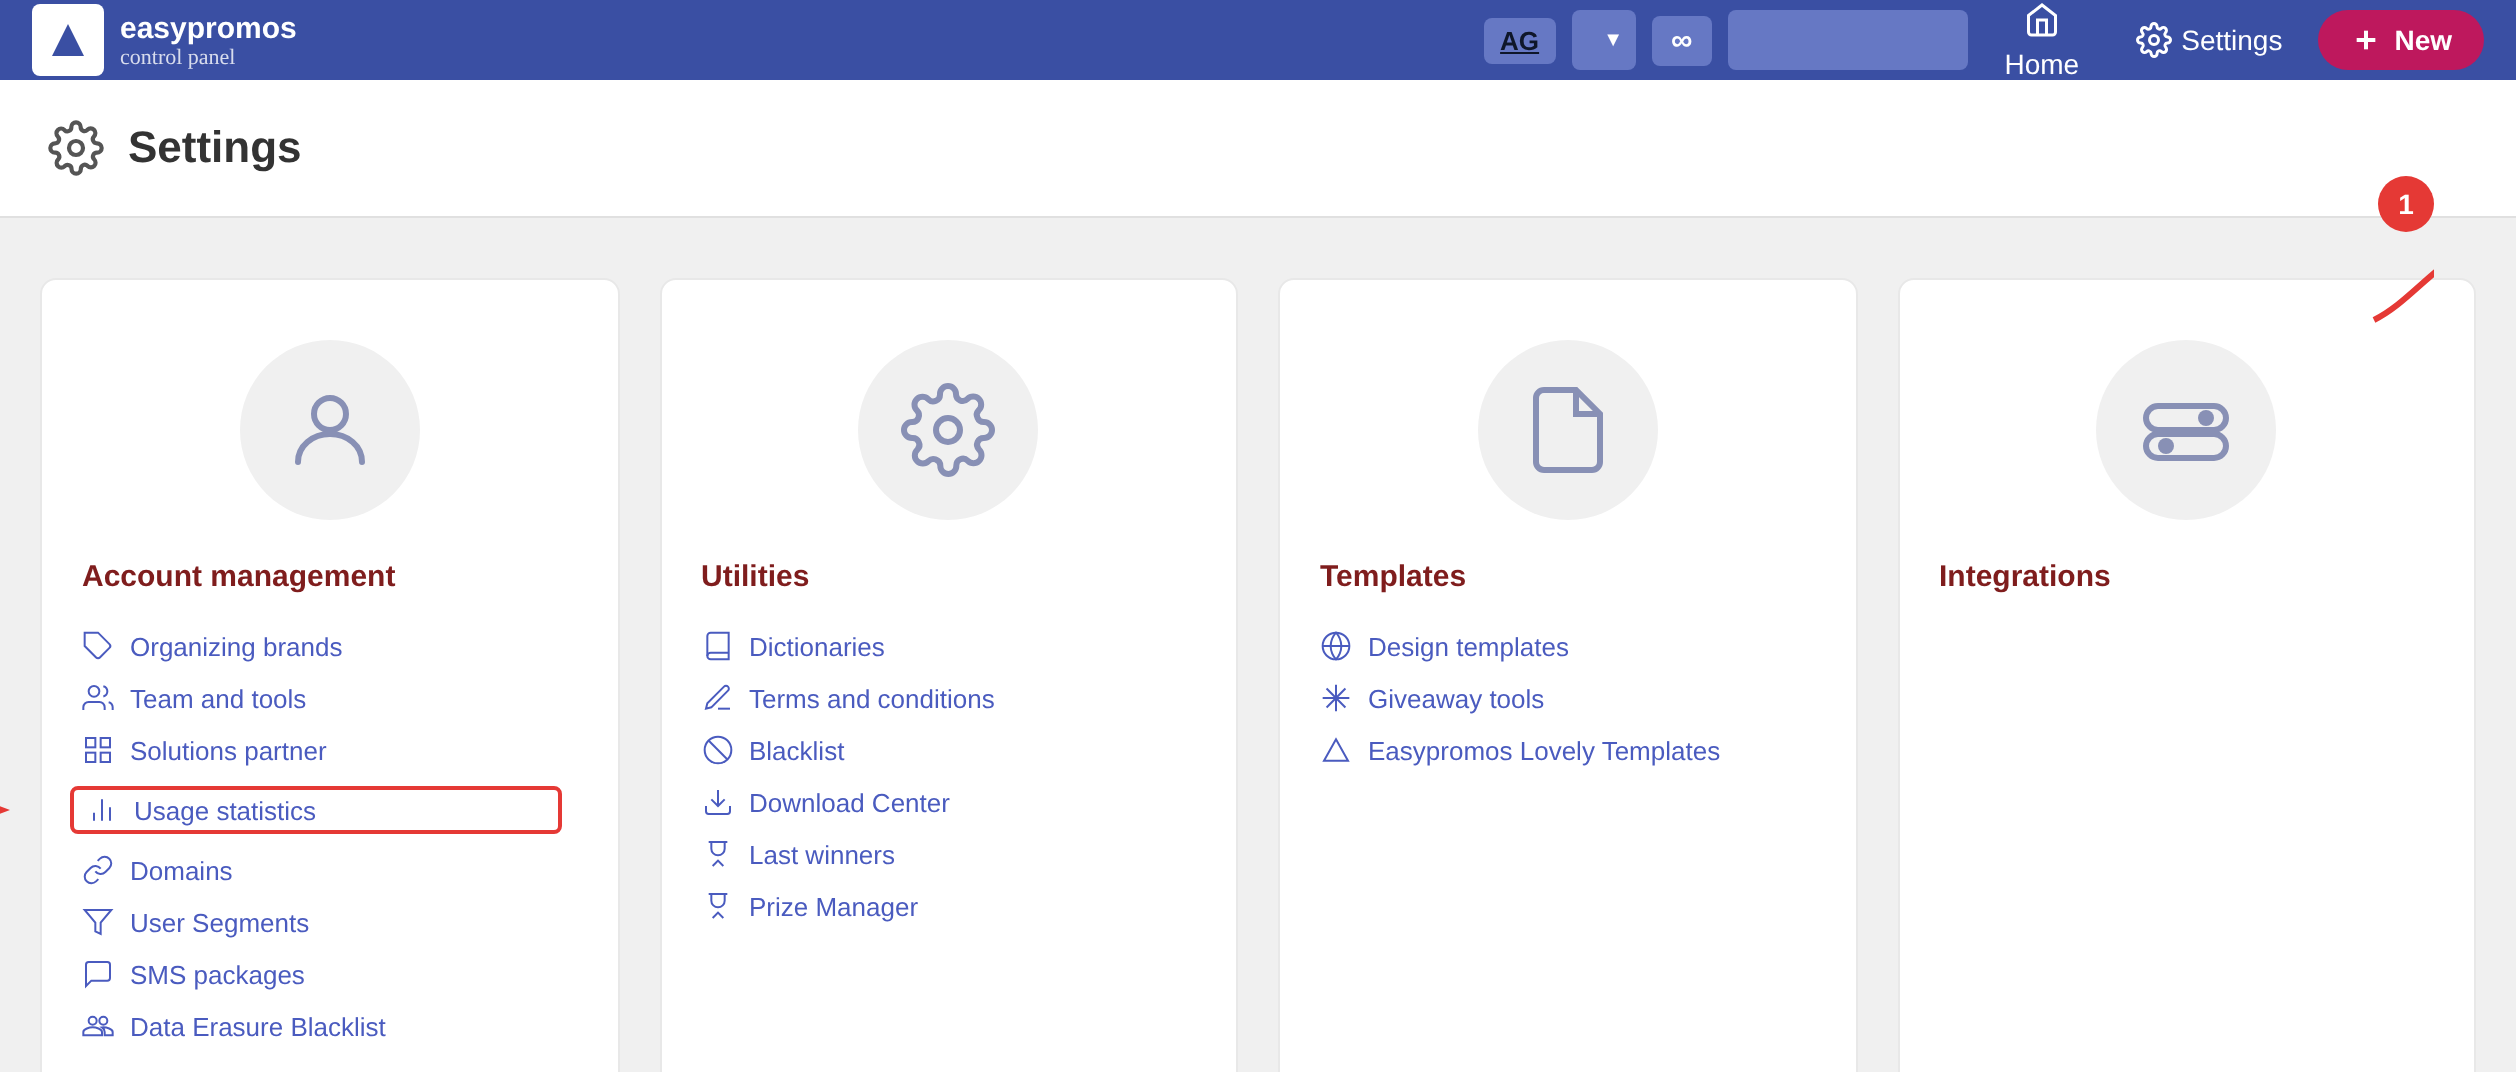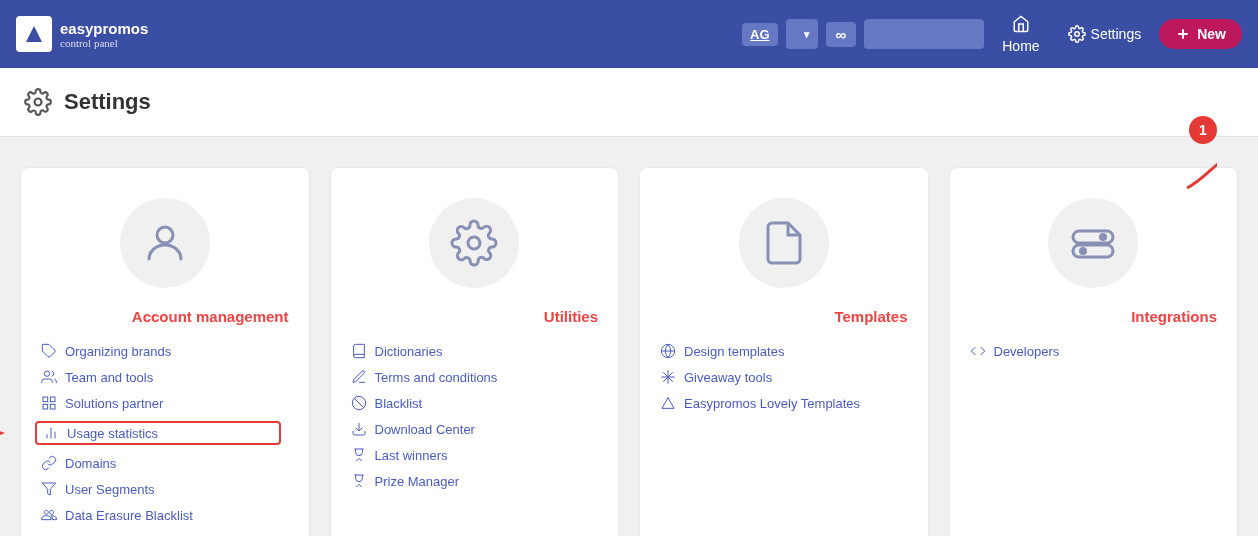--- a/index.html
+++ b/index.html
@@ -1,21 +1,21 @@
 <!DOCTYPE html>
 <html><head>
   <meta charset="utf-8">
   <style>
     * { box-sizing: border-box; margin: 0; padding: 0; }
     body { font-family: Arial, sans-serif; background: #f5f5f5; min-width: 1258px; }
 
     
     .header {
       background: #3a4fa3;
-      height: 68px;
+      height: 40px;
       display: flex;
       align-items: center;
       padding: 0 16px;
       gap: 10px;
     }
     .logo-area {
       display: flex;
       align-items: center;
       gap: 8px;
       color: white;
@@ -35,21 +35,21 @@
     .logo-title { font-size: 15px; font-weight: bold; color: white; }
     .logo-sub { font-size: 11px; color: rgba(255,255,255,0.8); font-family: Liberation Serif, serif; }
 
     .header-controls {
       display: flex;
       align-items: center;
       gap: 8px;
     }
     .header-badge {
       background: #6678c4;
-      color: #ffffff;
+      color: #0f172a;
       border-radius: 4px;
       padding: 4px 8px;
       font-size: 13px;
       font-weight: bold;
       text-decoration: underline;
     }
     .header-dropdown {
       background: #6678c4;
       color: white;
       border: none;
@@ -176,22 +176,22 @@
       width: 48px;
       height: 48px;
       stroke: #8890b5;
       fill: none;
       stroke-width: 1.5;
     }
 
     .card-title {
       font-size: 15px;
       font-weight: bold;
-      color: #ef4444;
-      text-align: right;
+      color: #7f1d1d;
+      text-align: left;
       margin-bottom: 18px;
     }
 
     .card-links {
       list-style: none;
     }
     .card-links li {
       margin-bottom: 10px;
       display: flex;
       align-items: center;
@@ -363,20 +363,26 @@
           <a>Domains</a>
         </li>
         <li>
           <span class="link-icon"><svg viewBox="0 0 24 24">
                 <polygon points="22 3 2 3 10 12.46 10 19 14 21 14 12.46 22 3"></polygon>
               </svg></span>
           <a>User Segments</a>
         </li>
         <li>
           <span class="link-icon"><svg viewBox="0 0 24 24">
+                <path d="M21 15a2 2 0 01-2 2H7l-4 4V5a2 2 0 012-2h14a2 2 0 012 2z"></path>
+              </svg></span>
+          <a>SMS packages</a>
+        </li>
+        <li>
+          <span class="link-icon"><svg viewBox="0 0 24 24">
                 <path d="M16 11c1.66 0 2.99-1.34 2.99-3S17.66 5 16 5c-1.66 0-3 1.34-3 3s1.34 3 3 3zm-8 0c1.66 0 2.99-1.34 2.99-3S9.66 5 8 5C6.34 5 5 6.34 5 8s1.34 3 3 3zm0 2c-2.33 0-7 1.17-7 3.5V19h14v-2.5c0-2.33-4.67-3.5-7-3.5zm8 0c-.29 0-.62.02-.97.05 1.16.84 1.97 1.97 1.97 3.45V19h6v-2.5c0-2.33-4.67-3.5-7-3.5z"></path>
               </svg></span>
           <a>Data Erasure Blacklist</a>
         </li>
       </ul>
     </div>
 
     <div class="card">
       <div class="card-icon-circle">
         <svg viewBox="0 0 24 24">
@@ -484,25 +490,16 @@
       </div>
       <div class="card-icon-circle">
         <svg viewBox="0 0 24 24">
           <rect x="2" y="6" width="20" height="6" rx="3"></rect>
           <rect x="2" y="13" width="20" height="6" rx="3"></rect>
           <circle cx="17" cy="9" r="2" fill="#8890b5" stroke="none"></circle>
           <circle cx="7" cy="16" r="2" fill="#8890b5" stroke="none"></circle>
         </svg>
       </div>
       <div class="card-title">Integrations</div>
-      <ul class="card-links">
-        <li>
-          <span class="link-icon"><svg viewBox="0 0 24 24">
-                <polyline points="16 18 22 12 16 6"></polyline>
-                <polyline points="8 6 2 12 8 18"></polyline>
-              </svg></span>
-          <a>Developers</a>
-        </li>
-      </ul>
     </div>
 
   </div>
 </div>
 
 </body></html>

